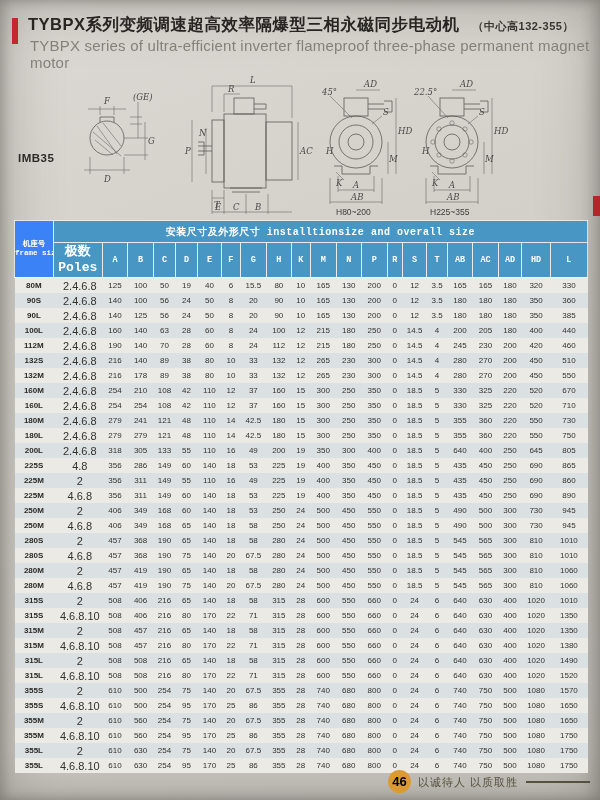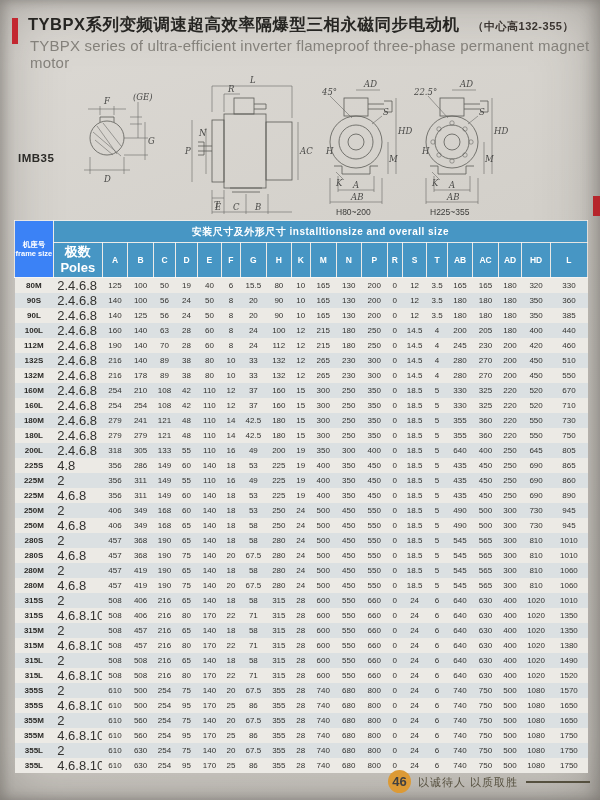--- a/index.html
+++ b/index.html
@@ -20,34 +20,34 @@
   
   .drawings{position:absolute;left:0;top:62px;width:600px;height:156px;}
   svg text{font-family:"DejaVu Serif", serif;font-style:italic;font-size:8.5px;fill:#4a4a48;}
   svg text.cap{font-family:"Liberation Sans",sans-serif;font-style:normal;font-size:8.5px;fill:#3c3c3a;}
   svg .ln{stroke:#5a5a56;stroke-width:.8;fill:none;}
   svg .dim{stroke:#6a6a66;stroke-width:.6;fill:none;}
   .imb{position:absolute;left:18px;top:136px;font-size:11.5px;font-weight:bold;color:#2c2b28;letter-spacing:.5px;margin-top:16px;}
   
   .tbl{position:absolute;left:14px;top:220px;width:574px;border-collapse:collapse;table-layout:fixed;}
   .tbl th,.tbl td{padding:0;text-align:center;vertical-align:middle;overflow:hidden;white-space:nowrap;}
-  .tbl thead th{background:#4796c4;color:#fff;border:1px solid rgba(255,255,255,.55);}
+  .tbl thead th{background:#4796c4;color:#fff;border:1px solid rgba(255,255,255,.55);font-family:Liberation Mono, monospace;}
   .tbl th.corner{background:#3b82f6;font-size:7.5px;line-height:1.25;}
   .tbl th.span{font-size:10px;font-weight:bold;height:21px;letter-spacing:.5px;}
   .tbl th.poles{font-size:13px;line-height:1.25;}
   .tbl th.dim{font-size:8.5px;font-weight:bold;height:34px;}
   .tbl tbody td{font-size:8px;color:#33322f;height:15px;}
   .tbl tbody td.frame{font-weight:bold;color:#2b2a27;font-size:8px;}
-  .tbl tbody td.poles{font-size:13px;text-align:left;padding-left:4px;}
+  .tbl tbody td.poles{font-size:11px;text-align:center;padding-left:4px;}
   .tbl tbody tr:nth-child(odd){background:#eceae5;}
   .tbl tbody tr:nth-child(even){background:#dbe0e2;}
   
   .footer{position:absolute;left:388px;top:768px;width:210px;height:28px;}
   .page-circle{position:absolute;left:0;top:2px;width:23px;height:23px;border-radius:50%;
-    background:#dc9a35;color:#404040;font-size:13px;font-weight:bold;text-align:center;line-height:23px;}
+    background:#dc9a35;color:#000000;font-size:13px;font-weight:bold;text-align:center;line-height:23px;}
   .slogan{position:absolute;left:30px;top:7px;font-size:11px;color:#56503f;letter-spacing:1px;white-space:nowrap;}
   .slogan-line{position:absolute;left:138px;top:13px;width:64px;height:1.5px;background:#55503f;}
 </style>
 </head>
 <body>
 
 <div class="vignette"></div>
 
 <div class="title-wrap">
   <div class="red-bar"></div>

